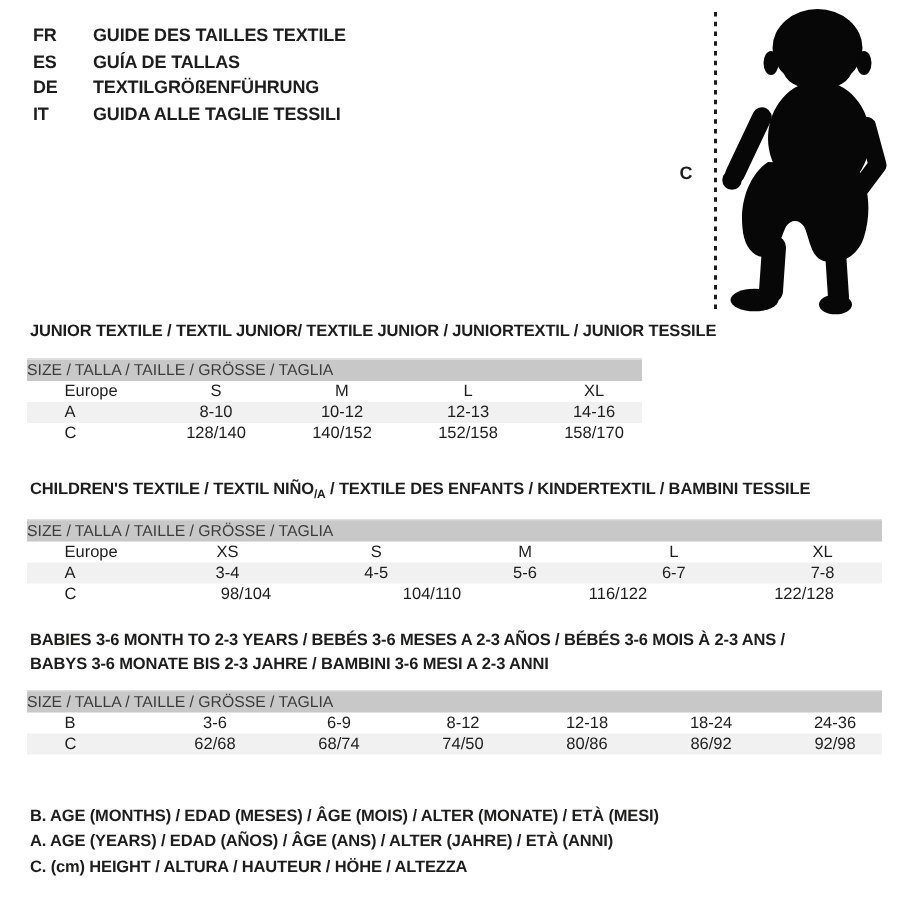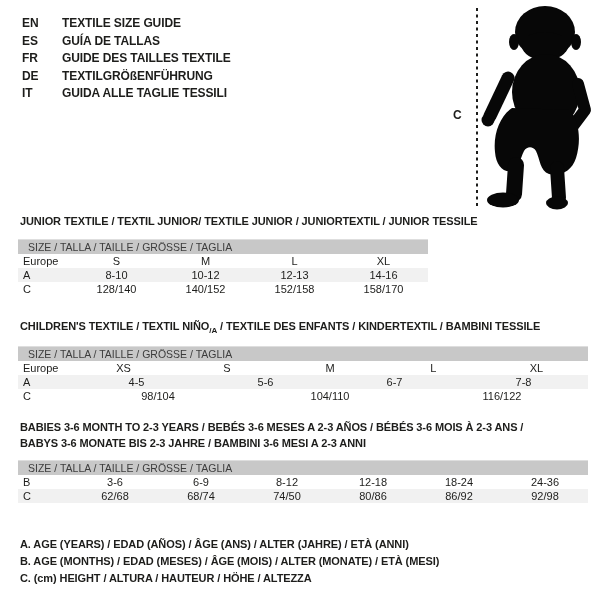--- a/index.html
+++ b/index.html
@@ -15,46 +15,42 @@
   
   .figure{position:absolute;top:0;left:440px;width:160px;height:215px;}
   
   .sec-title{position:absolute;left:20px;font-size:11px;font-weight:700;letter-spacing:-0.1px;white-space:nowrap;}
   .sec-title sub{font-size:8px;}
   .sec-title .tline{line-height:15.5px;white-space:nowrap;}
   
   .sizetable{position:absolute;left:18px;}
   .size-bar{
     height:15px;line-height:15px;background:#c8c8c8;color:#3c3c3c;
-    font-size:10.5px;padding-left:10px;box-sizing:border-box;
+    font-size:10.5px;padding-left:0;box-sizing:border-box;
     border-top:1px solid #dedede;
   }
   .trow{display:flex;height:14px;line-height:14px;font-size:11px;}
   .trow.alt{background:#f1f1f1;}
-  .tcell{flex:1;text-align:center;white-space:nowrap;}
+  .tcell{flex:1;text-align:center;white-space:nowrap;margin-left:20px;}
   .tcell.tlabel{flex:0 0 54px;text-align:left;padding-left:5px;box-sizing:border-box;}
   
   .legend{position:absolute;top:536px;left:20px;font-size:11px;font-weight:700;letter-spacing:-0.1px;}
   .legend-line{line-height:17px;white-space:nowrap;}
 </style>
 </head>
 <body>
 
 <div class="lang-block">
   <div class="lang-row">
-    <span class="lang-code">EN</span>
-    <span class="lang-text">TEXTILE SIZE GUIDE</span>
+    <span class="lang-code">FR</span>
+    <span class="lang-text">GUIDE DES TAILLES TEXTILE</span>
   </div>
   <div class="lang-row">
     <span class="lang-code">ES</span>
     <span class="lang-text">GUÍA DE TALLAS</span>
-  </div>
-  <div class="lang-row">
-    <span class="lang-code">FR</span>
-    <span class="lang-text">GUIDE DES TAILLES TEXTILE</span>
   </div>
   <div class="lang-row">
     <span class="lang-code">DE</span>
     <span class="lang-text">TEXTILGRÖßENFÜHRUNG</span>
   </div>
   <div class="lang-row">
     <span class="lang-code">IT</span>
     <span class="lang-text">GUIDA ALLE TAGLIE TESSILI</span>
   </div>
 </div>
@@ -121,30 +117,32 @@
       <div class="trow">
         <div class="tcell tlabel">Europe</div>
         <div class="tcell">XS</div>
         <div class="tcell">S</div>
         <div class="tcell">M</div>
         <div class="tcell">L</div>
         <div class="tcell">XL</div>
       </div>
       <div class="trow alt">
         <div class="tcell tlabel">A</div>
+        <div class="tcell">3-4</div>
         <div class="tcell">4-5</div>
         <div class="tcell">5-6</div>
         <div class="tcell">6-7</div>
         <div class="tcell">7-8</div>
       </div>
       <div class="trow">
         <div class="tcell tlabel">C</div>
         <div class="tcell">98/104</div>
         <div class="tcell">104/110</div>
         <div class="tcell">116/122</div>
+        <div class="tcell">122/128</div>
       </div>
     </div>
 </div>
 
 <div class="sec-title" style="top:420px;">
   <div class="tline">BABIES 3-6 MONTH TO 2-3 YEARS / BEBÉS 3-6 MESES A 2-3 AÑOS / BÉBÉS 3-6 MOIS À 2-3 ANS /</div>
   <div class="tline">BABYS 3-6 MONATE BIS 2-3 JAHRE / BAMBINI 3-6 MESI A 2-3 ANNI</div>
 </div>
 <div class="sizetable" style="top:460px;width:570px;">
   <div class="size-bar">SIZE / TALLA / TAILLE / GRÖSSE / TAGLIA</div>
@@ -164,16 +162,16 @@
         <div class="tcell">68/74</div>
         <div class="tcell">74/50</div>
         <div class="tcell">80/86</div>
         <div class="tcell">86/92</div>
         <div class="tcell">92/98</div>
       </div>
     </div>
 </div>
 
 <div class="legend">
+  <div class="legend-line">B. AGE (MONTHS) / EDAD (MESES) / ÂGE (MOIS) / ALTER (MONATE) / ETÀ (MESI)</div>
   <div class="legend-line">A. AGE (YEARS) / EDAD (AÑOS) / ÂGE (ANS) / ALTER (JAHRE) / ETÀ (ANNI)</div>
-  <div class="legend-line">B. AGE (MONTHS) / EDAD (MESES) / ÂGE (MOIS) / ALTER (MONATE) / ETÀ (MESI)</div>
   <div class="legend-line">C. (cm) HEIGHT / ALTURA / HAUTEUR / HÖHE / ALTEZZA</div>
 </div>
 
 </body></html>

